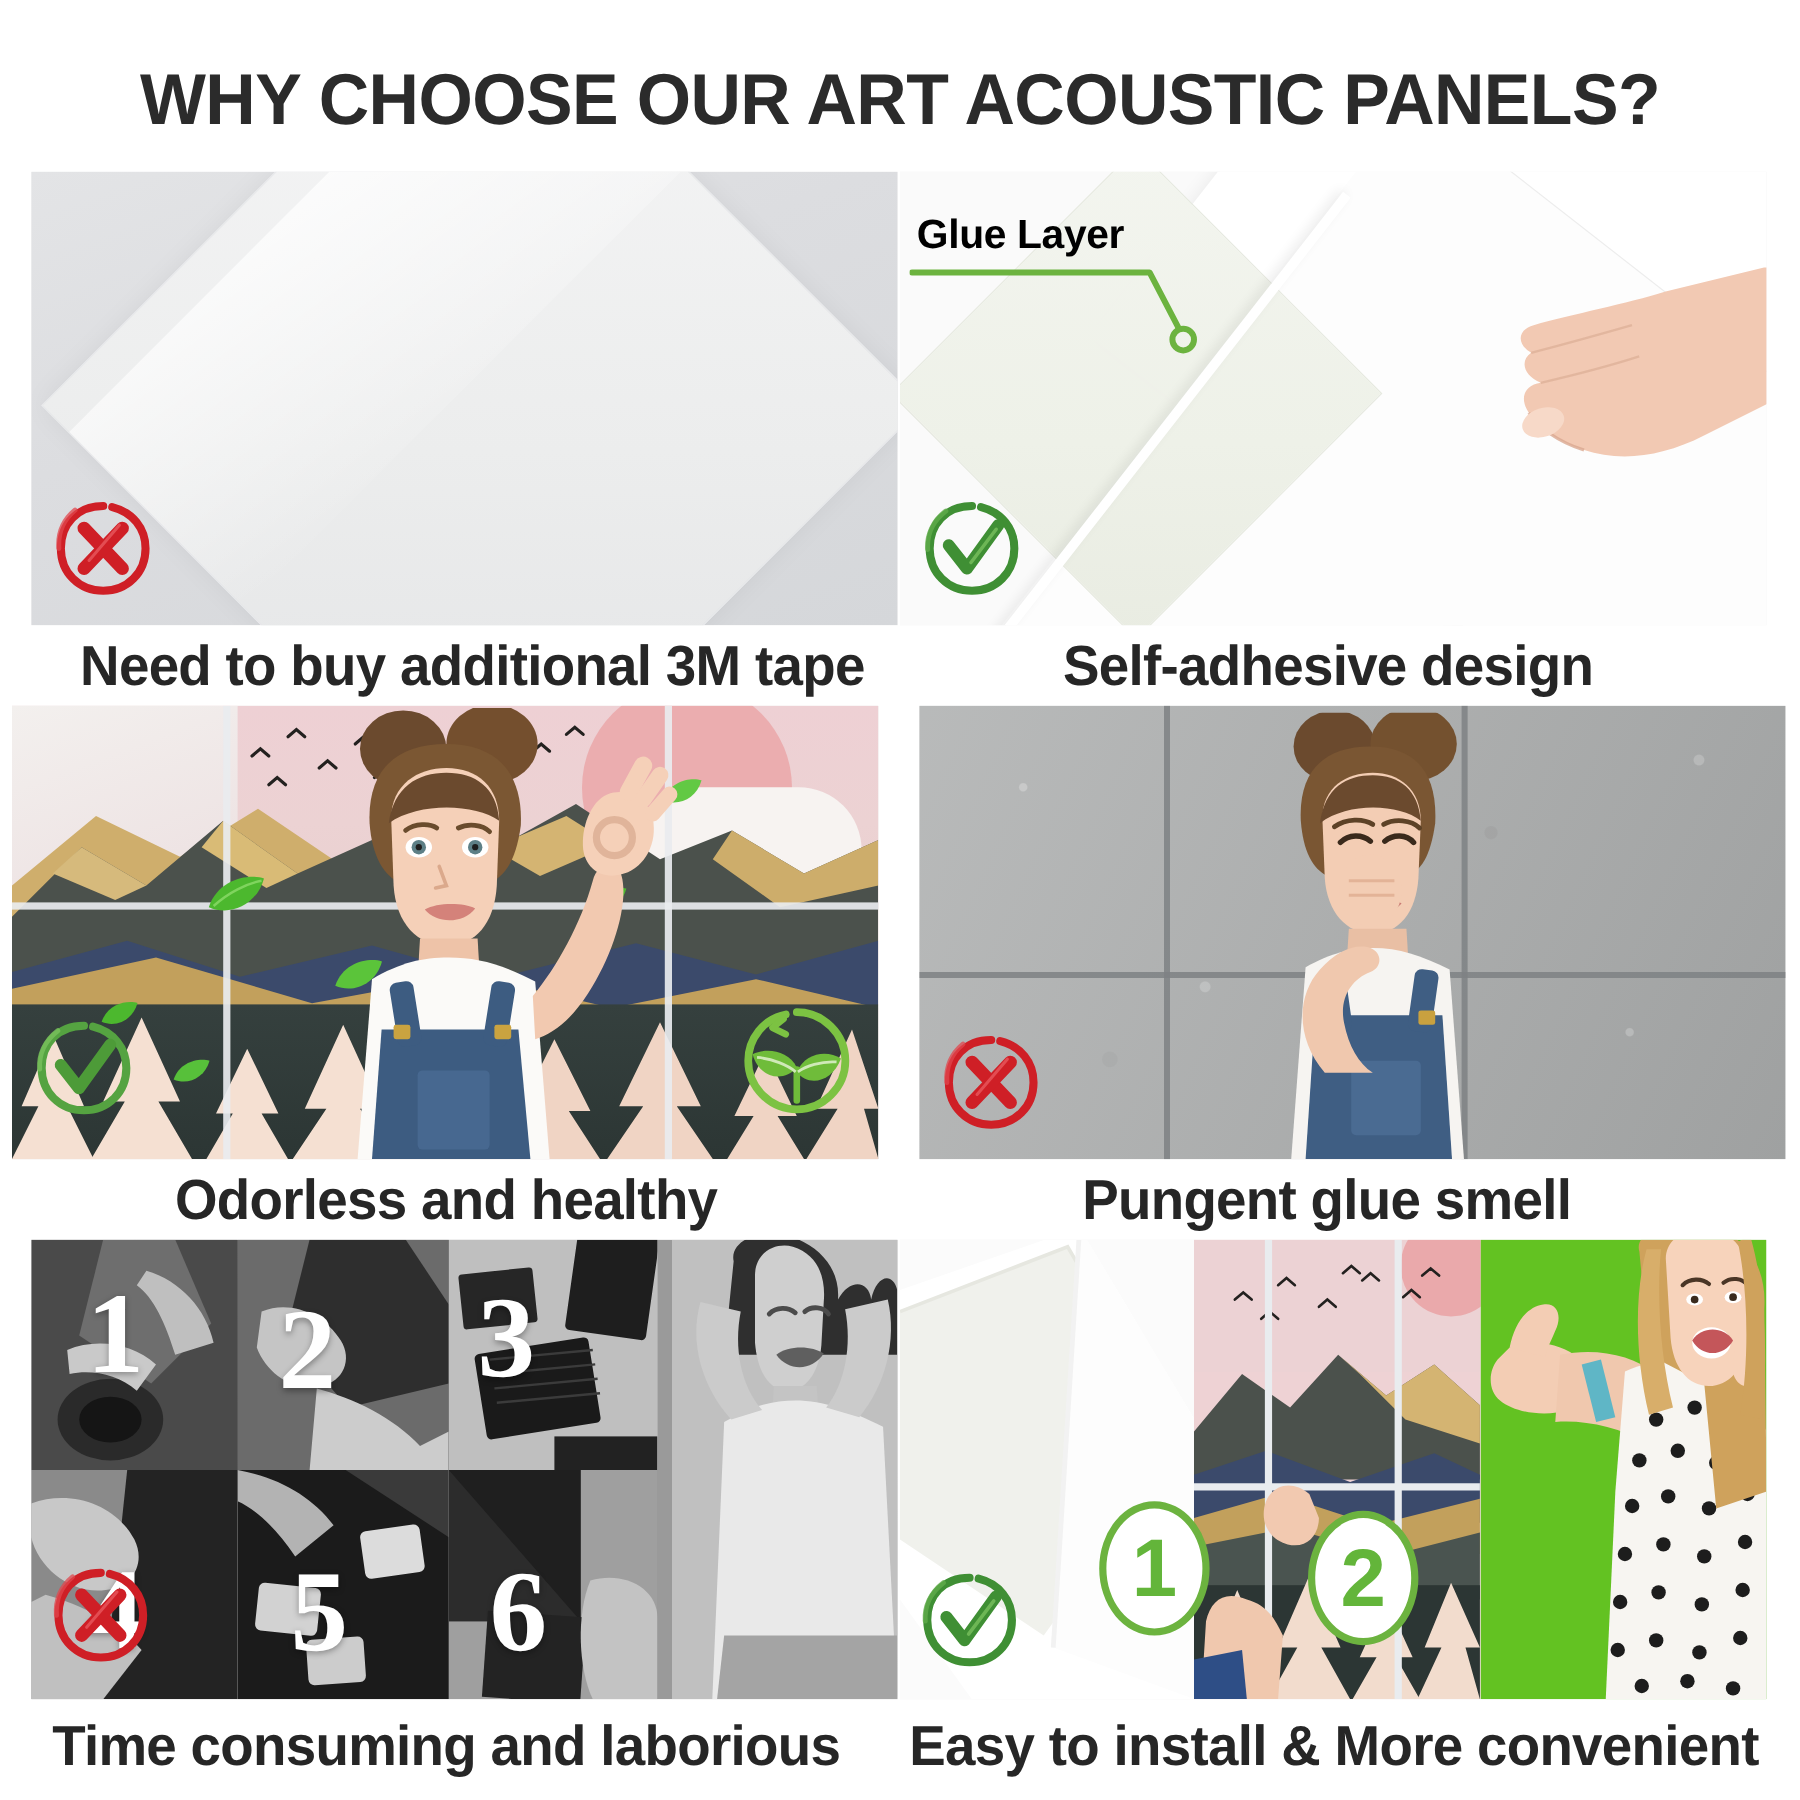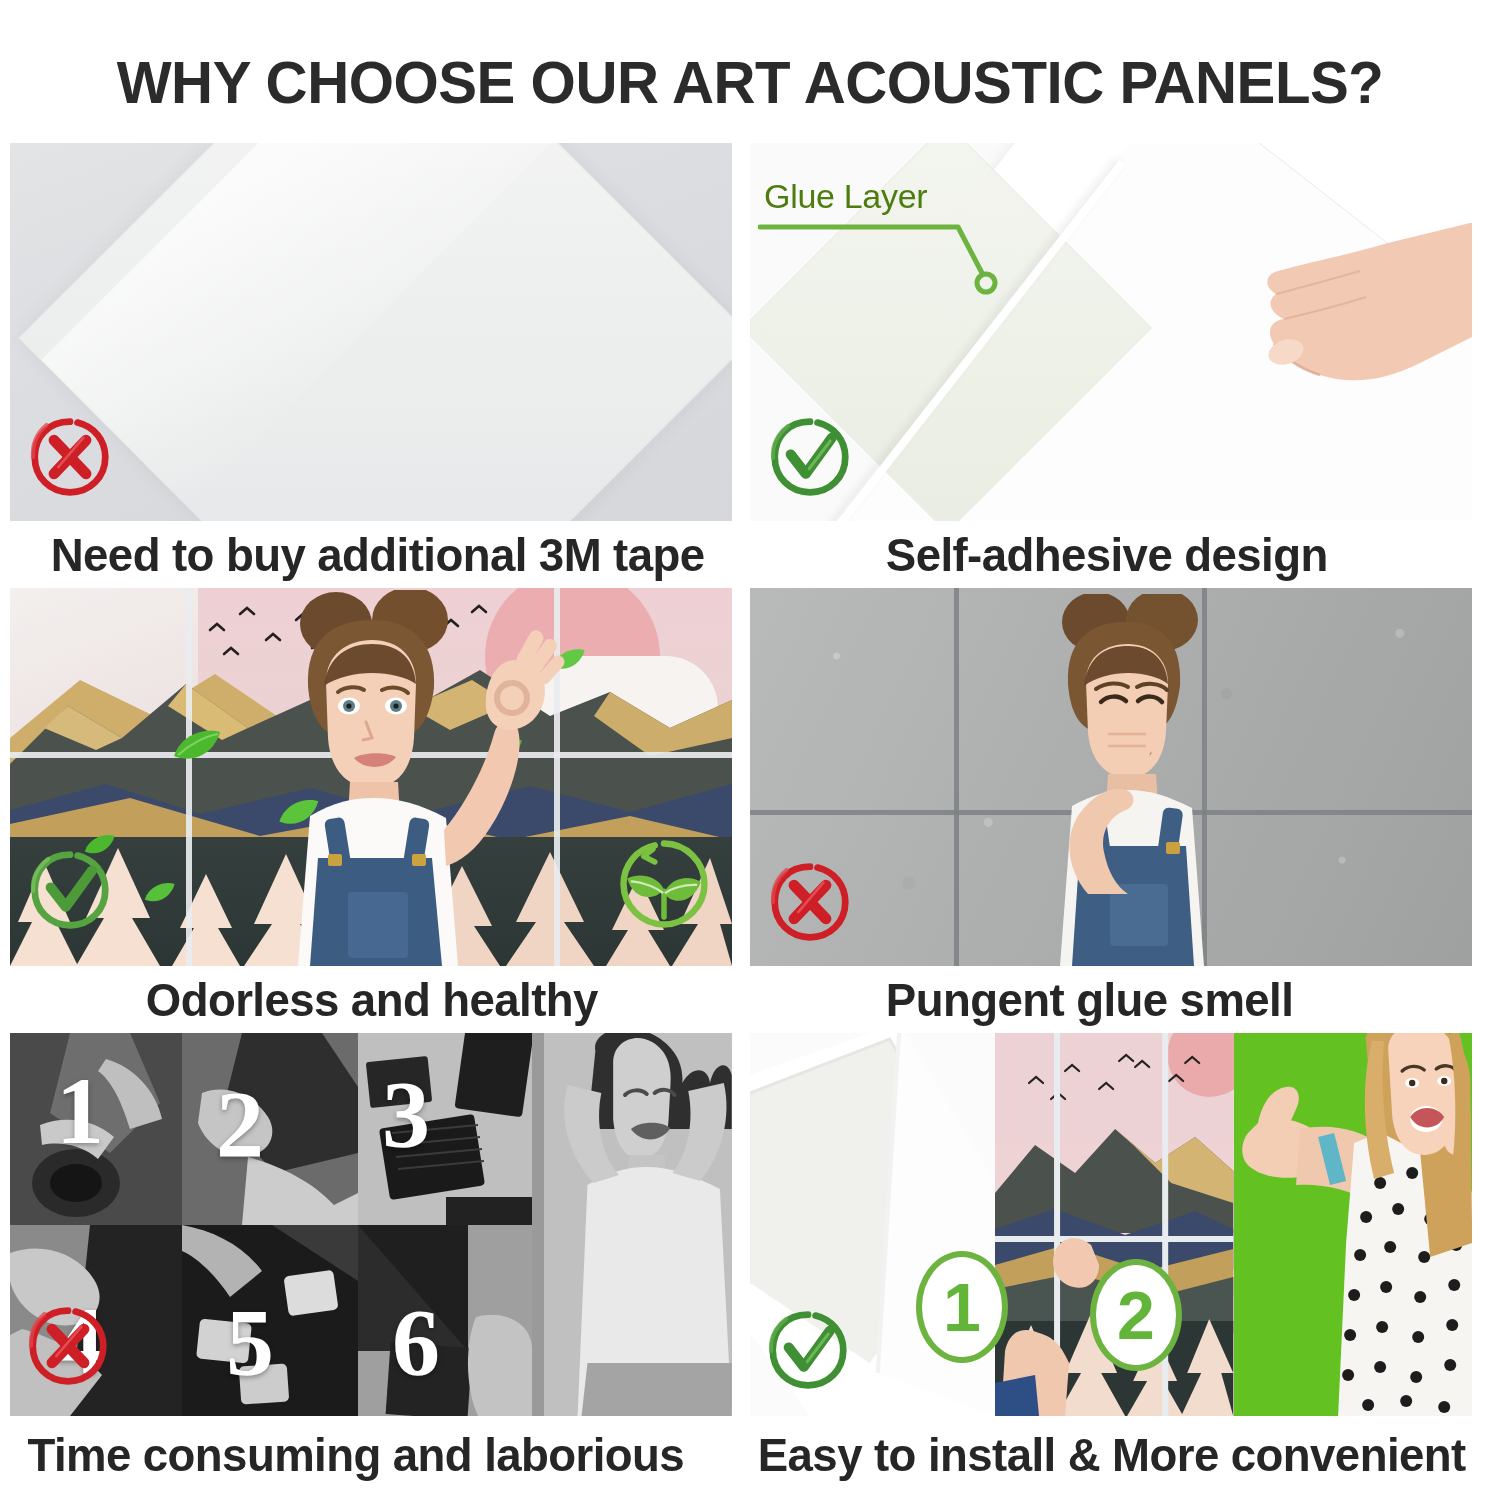--- a/index.html
+++ b/index.html
@@ -23,21 +23,21 @@
   
   #grid{
     position:absolute; left:10px; top:143px;
     width:1480px; height:1350px;
     display:grid;
     grid-template-columns:740px 740px;
     grid-template-rows:445px 445px 455px;
     column-gap:0px; row-gap:0px;
   }
   .cell{ position:relative; width:740px; overflow:hidden; }
-  .cell.gapL{ padding-right:18px; }
+  .cell.gapL{ padding-right:18px;margin-left:16px; }
 
   .photo{
     position:relative; width:722px; height:378px;
     overflow:hidden; background:#eee;
   }
   .r3 .photo{ height:383px; }
 
   .caption{
     position:absolute; left:0; bottom:6px; width:722px;
     font-size:47px; font-weight:bold; color:#262626;
@@ -98,21 +98,21 @@
     width:8px; height:560px; background:#ffffff;
     transform:rotate(38deg);
     box-shadow:-4px 0 10px rgba(0,0,0,.08);
   }
   .p2hand{
     position:absolute; left:420px; top:70px; width:310px; height:195px;
     z-index:8;
   }
   .gluelabel{
     position:absolute; left:14px; top:34px; z-index:25;
-    font-size:34px; font-weight:normal; color:#4d7c0f;
+    font-size:34px; font-weight:bold; color:#000000;
     letter-spacing:-0.3px;
   }
   .glueline{ position:absolute; left:8px; top:78px; z-index:25; }
 
   
   .tilebg{
     position:absolute; inset:0;
     background:
       linear-gradient(115deg,rgba(255,255,255,.18),rgba(0,0,0,.06)),
       #a9abab;

